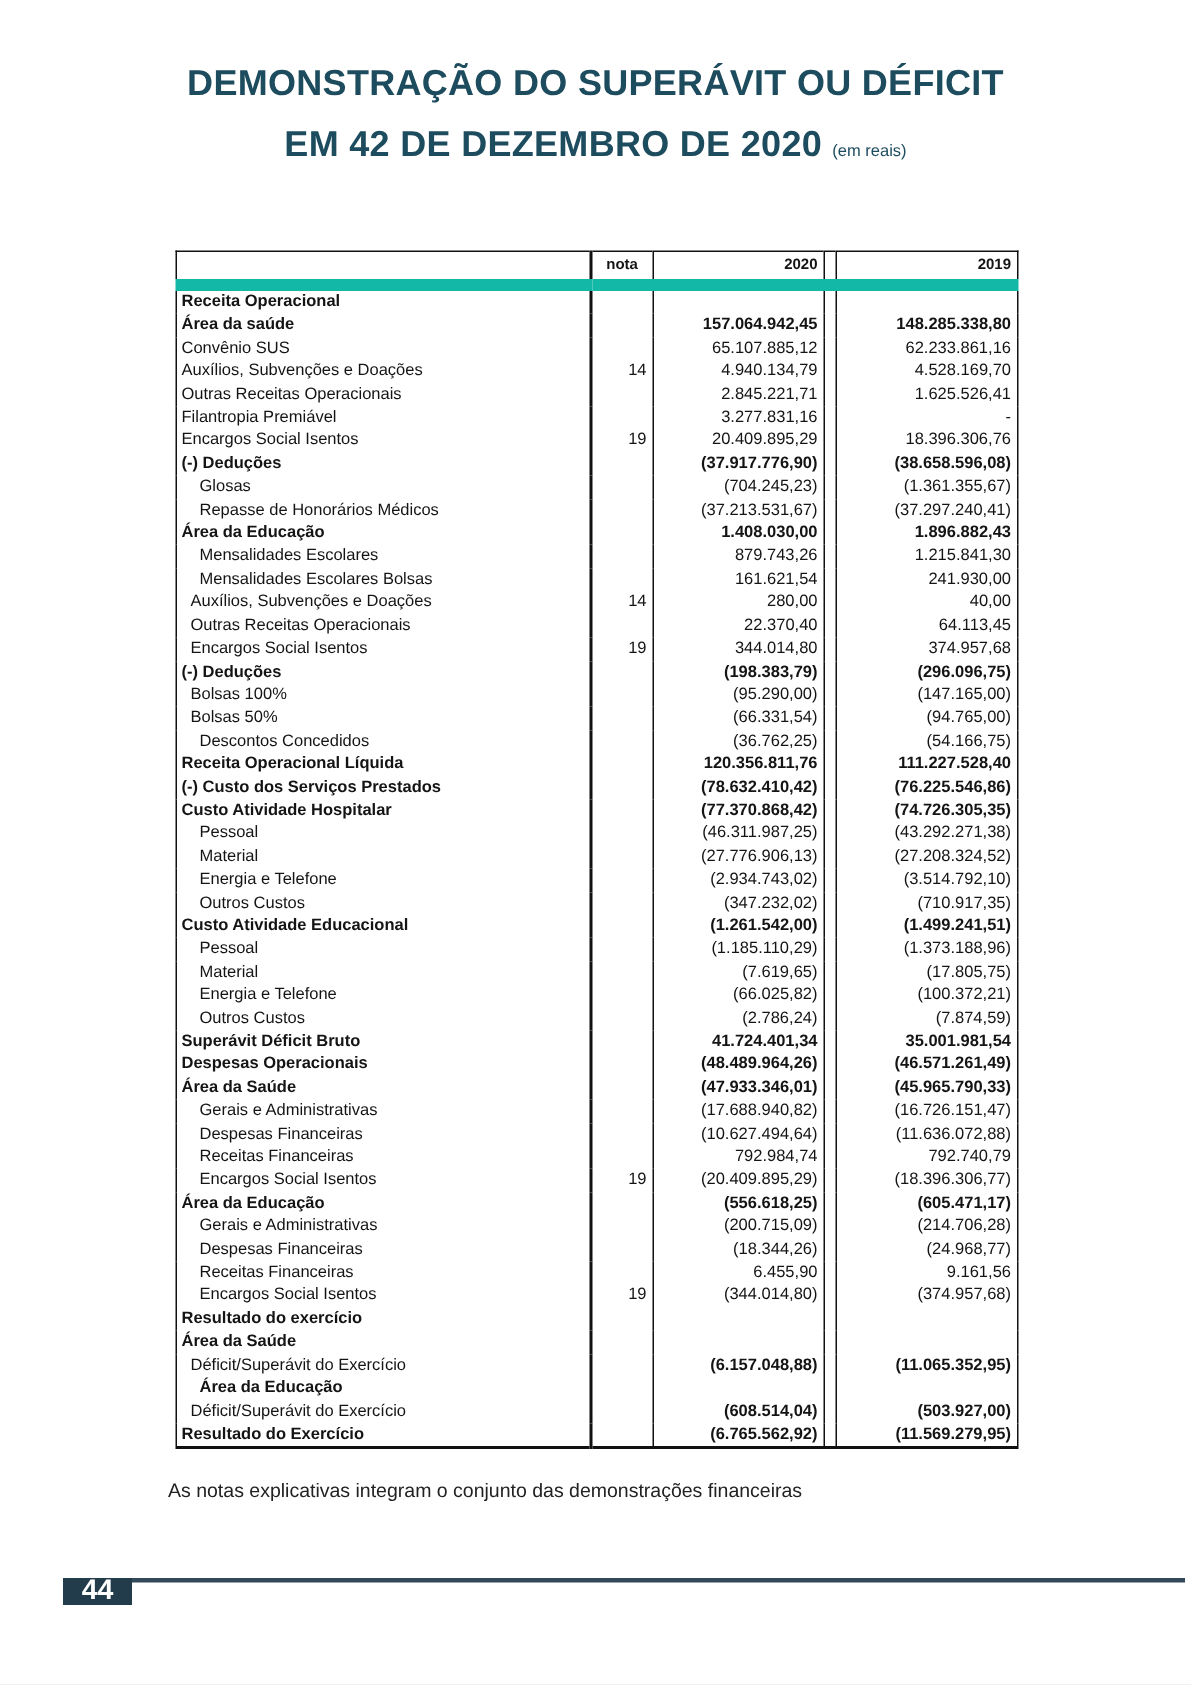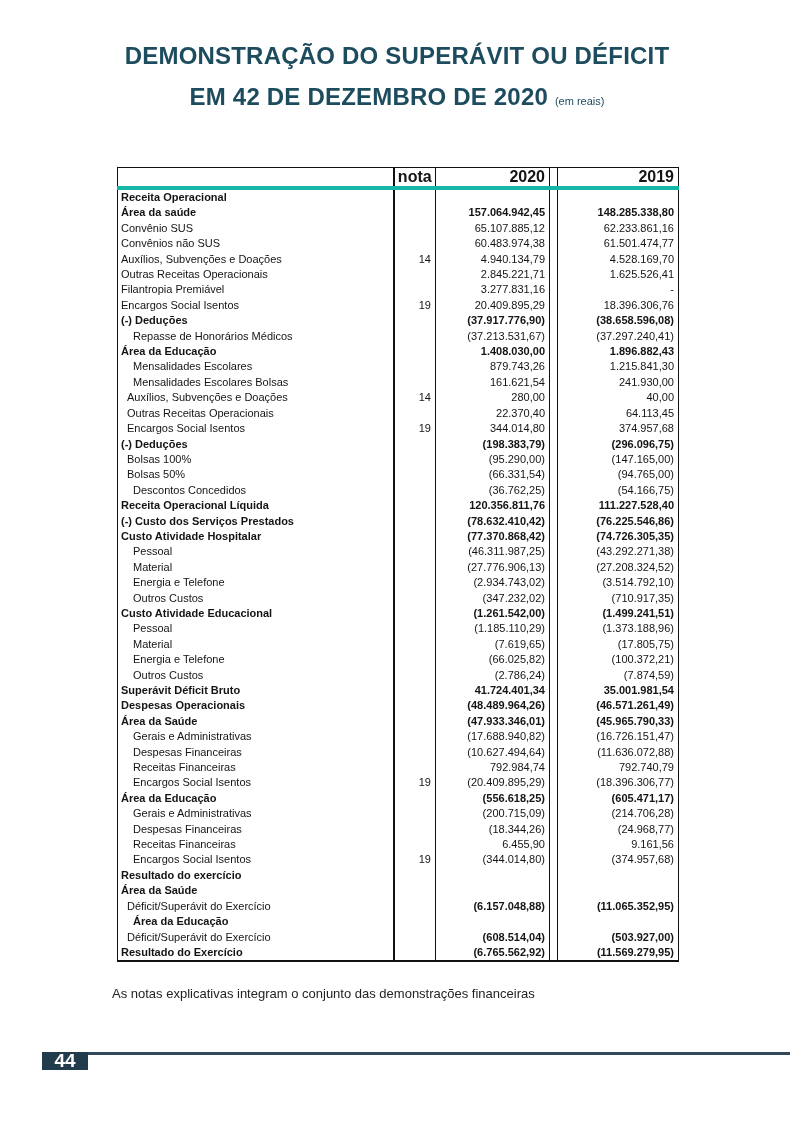--- a/index.html
+++ b/index.html
@@ -21,21 +21,21 @@
   .title-suffix{font-size:11px;font-weight:normal;letter-spacing:0;}
   
   table.fin{
     position:absolute;left:117px;top:167px;width:561px;
     border-collapse:collapse;table-layout:fixed;
     font-size:11px;line-height:15.4px;
   }
   table.fin{border:1px solid #111;border-bottom-width:2px;}
   .w-label{width:276px;}.w-nota{width:42px;}.w-2020{width:114px;}.w-gap{width:8px;}.w-2019{width:121px;}
   th,td{padding:0;white-space:nowrap;overflow:hidden;font-weight:normal;}
-  thead th{height:18px;border-bottom:4px solid #14b8a6;font-weight:bold;font-size:16px;vertical-align:middle;}
+  thead th{height:18px;border-bottom:8px solid #14b8a6;font-weight:bold;font-size:10px;vertical-align:middle;}
   tbody td{height:15px;vertical-align:middle;}
   .c-label{border-right:2px solid #111;text-align:left;}
   .c-nota{border-right:1px solid #111;}
   .c-2020{border-right:1px solid #111;}
   .c-gap{border-right:1px solid #111;}
   .num{text-align:right;padding-right:4px;}
   .hd-nota{text-align:center;}
   .b{font-weight:bold;}
   .indent-0{padding-left:3px;}
   .indent-1{padding-left:9px;}
@@ -95,27 +95,20 @@
     <td class="num b">148.285.338,80</td>
   </tr>
         <tr>
     <td class="c-label indent-0">Convênio SUS</td>
     <td class="c-nota num"></td>
     <td class="c-2020 num">65.107.885,12</td>
     <td class="c-gap"></td>
     <td class="num">62.233.861,16</td>
   </tr>
         <tr>
-    <td class="c-label indent-0">Convênios não SUS</td>
-    <td class="c-nota num"></td>
-    <td class="c-2020 num">60.483.974,38</td>
-    <td class="c-gap"></td>
-    <td class="num">61.501.474,77</td>
-  </tr>
-        <tr>
     <td class="c-label indent-0">Auxílios, Subvenções e Doações</td>
     <td class="c-nota num">14</td>
     <td class="c-2020 num">4.940.134,79</td>
     <td class="c-gap"></td>
     <td class="num">4.528.169,70</td>
   </tr>
         <tr>
     <td class="c-label indent-0">Outras Receitas Operacionais</td>
     <td class="c-nota num"></td>
     <td class="c-2020 num">2.845.221,71</td>
@@ -135,20 +128,27 @@
     <td class="c-2020 num">20.409.895,29</td>
     <td class="c-gap"></td>
     <td class="num">18.396.306,76</td>
   </tr>
         <tr>
     <td class="c-label indent-0 b">(-) Deduções</td>
     <td class="c-nota num"></td>
     <td class="c-2020 num b">(37.917.776,90)</td>
     <td class="c-gap"></td>
     <td class="num b">(38.658.596,08)</td>
+  </tr>
+        <tr>
+    <td class="c-label indent-2">Glosas</td>
+    <td class="c-nota num"></td>
+    <td class="c-2020 num">(704.245,23)</td>
+    <td class="c-gap"></td>
+    <td class="num">(1.361.355,67)</td>
   </tr>
         <tr>
     <td class="c-label indent-2">Repasse de Honorários Médicos</td>
     <td class="c-nota num"></td>
     <td class="c-2020 num">(37.213.531,67)</td>
     <td class="c-gap"></td>
     <td class="num">(37.297.240,41)</td>
   </tr>
         <tr>
     <td class="c-label indent-0 b">Área da Educação</td>

